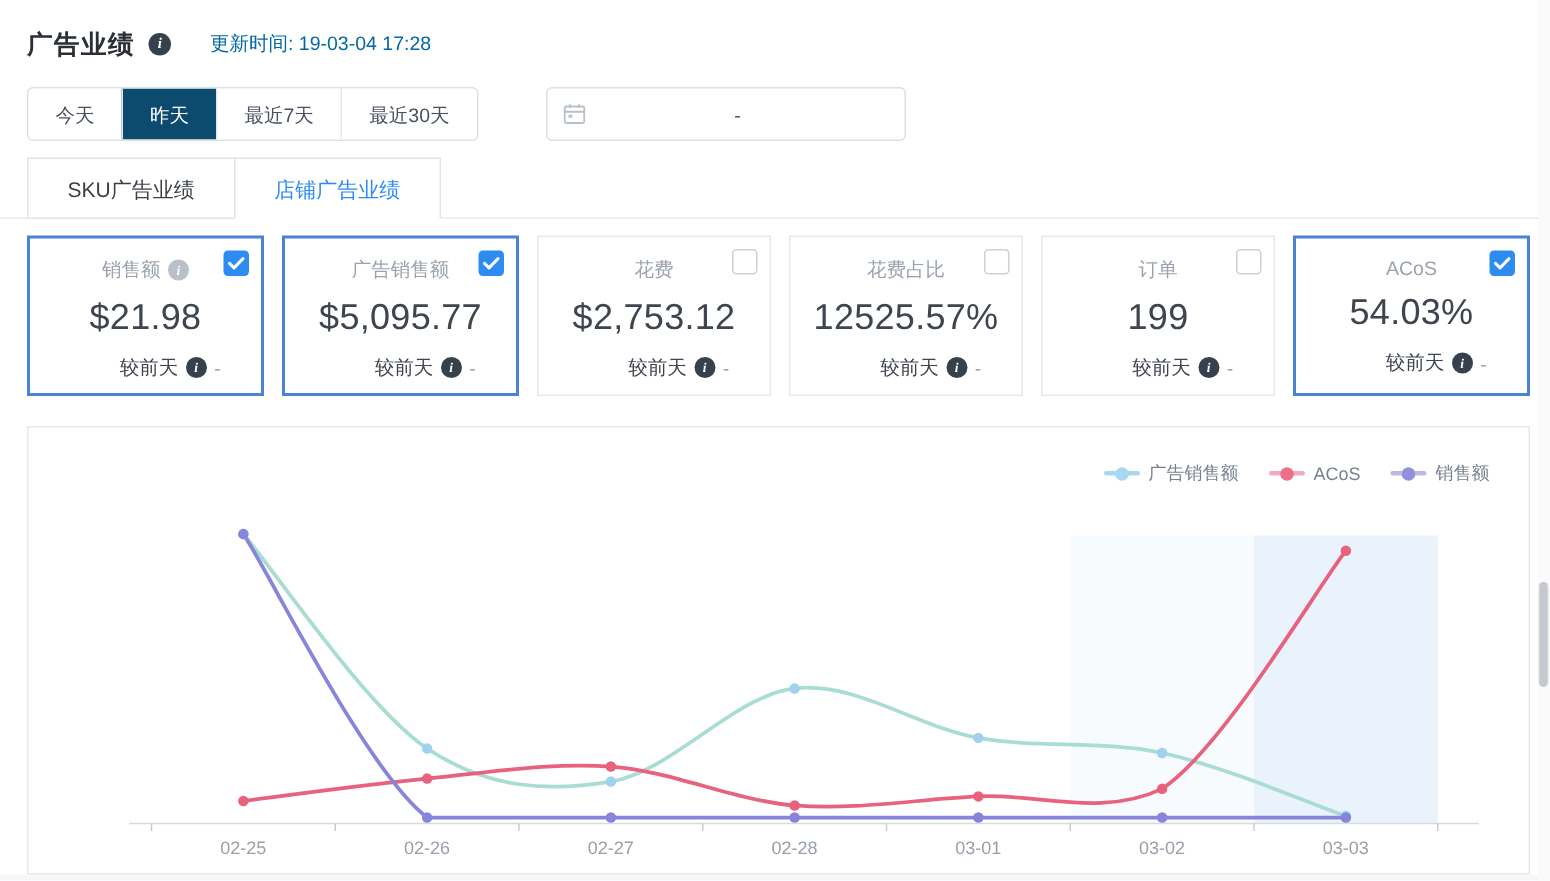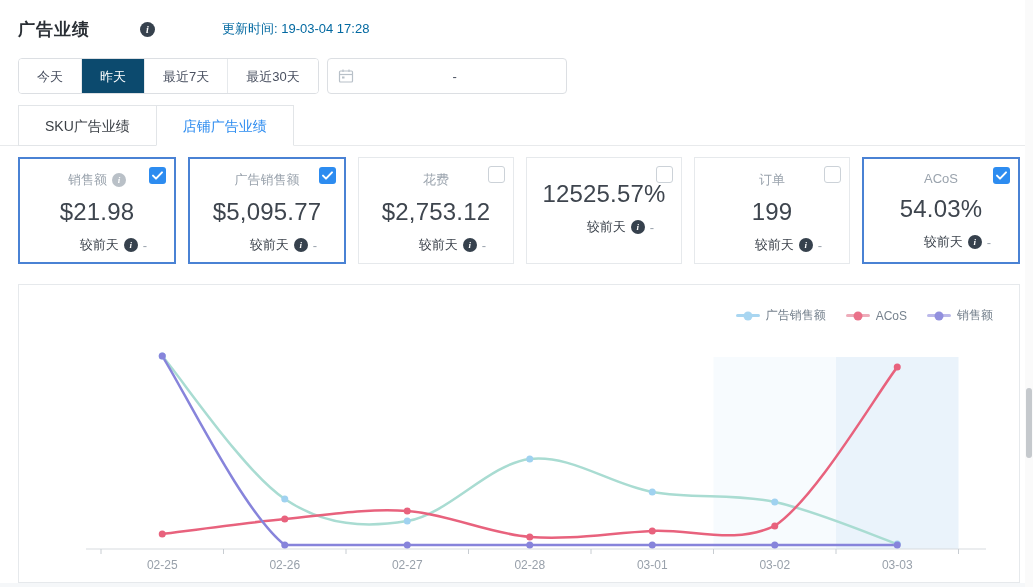--- a/index.html
+++ b/index.html
@@ -1,33 +1,33 @@
 <!DOCTYPE html>
 <html><head>
 <meta charset="utf-8">
 <style>
   * { margin:0; padding:0; box-sizing:border-box; }
   html,body { width:1033px; height:587px; overflow:hidden; background:#fff;
     font-family:"Liberation Sans","DejaVu Sans",sans-serif; color:#333; }
 
   
-  .header { padding:13px 0 0 18px; height:45px; display:flex; align-items:center;gap:41px; }
+  .header { padding:13px 0 0 18px; height:45px; display:flex; align-items:center; }
   .page-title { font-size:17px; font-weight:bold; color:#2a2f35; letter-spacing:1px; }
   .info-dark, .info-grey {
     display:inline-flex; align-items:center; justify-content:center;
     width:15px; height:15px; border-radius:50%;
     color:#fff; font-size:10px; font-style:italic; font-family:"Liberation Serif",serif;
     font-weight:bold; flex:0 0 auto; }
   .info-dark { background:#36414d; }
   .info-grey { background:#b9c0c7; }
   .header .info-dark { margin:0 10px 0 9px; }
   .update-time { font-size:13px; color:#0369a1;margin-left:16px; }
 
   
-  .filters { margin:13px 0 0 18px; display:flex; align-items:center; }
+  .filters { margin:13px 0 0 18px; display:flex; align-items:center;gap:37px; }
   .btn-group { display:inline-flex; border:1px solid #dcdfe3; border-radius:4px; overflow:hidden; background:#fff; }
   .range-btn { height:34px; line-height:33px; padding:0 18px; font-size:13px; color:#495060;
     background:#fff; border:none; border-left:1px solid #e6e9ec; cursor:pointer; white-space:nowrap; }
   .range-btn:first-child { border-left:none; }
   .range-btn.active { background:#0c4a6e; color:#fff; }
   .date-range { margin-left:8px; width:240px; height:36px; border:1px solid #dcdfe3; border-radius:4px;
     display:flex; align-items:center; padding:0 10px; background:#fff; }
   .date-sep { flex:1; text-align:center; font-size:13px; color:#495060; }
 
   
@@ -153,20 +153,23 @@
     <div class="card-value">$2,753.12</div>
     <div class="card-compare">
       <span>较前天</span>
       <span class="info-dark">i</span>
       <span class="compare-dash">-</span>
     </div>
   </div>
 
   <div class="card">
     <div class="checkbox off"></div>
+    <div class="card-label">
+      <span>花费占比</span>
+    </div>
     <div class="card-value">12525.57%</div>
     <div class="card-compare">
       <span>较前天</span>
       <span class="info-dark">i</span>
       <span class="compare-dash">-</span>
     </div>
   </div>
 
   <div class="card">
     <div class="checkbox off"></div>

